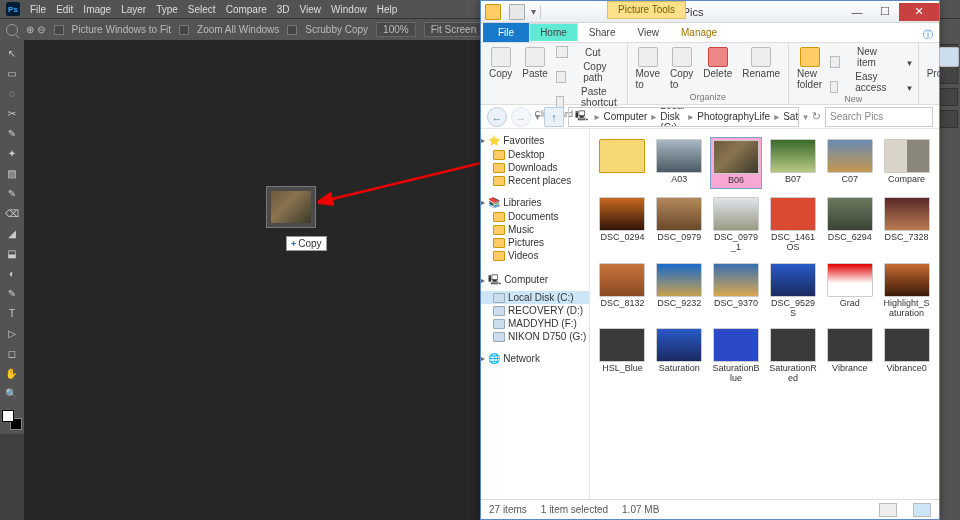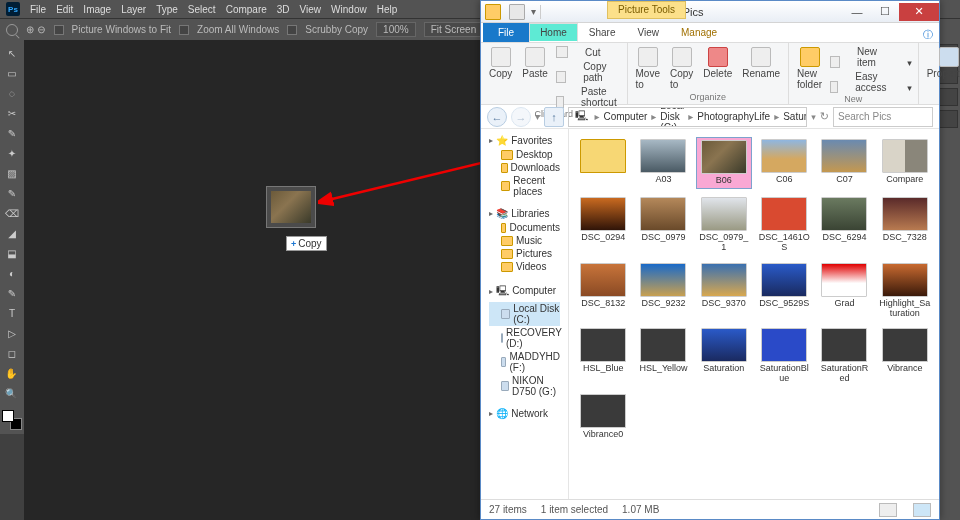--- a/index.html
+++ b/index.html
@@ -44,23 +44,23 @@
 .ex-rbtns{display:flex;gap:2px;align-items:flex-start}
 .ex-rbtn-lg{display:flex;flex-direction:column;align-items:center;padding:2px 4px;gap:1px;color:#444;font-size:9px;cursor:pointer}
 .ex-rbtn-lg .ric{width:20px;height:20px;border:1px solid #bbb;background:#eee;border-radius:2px}
 .ex-rbtn-sm{display:flex;align-items:flex-end;gap:17px;font-size:9px;color:#444;padding:1px 2px}
 .ex-rbtn-sm .ric{width:12px;height:12px;border:1px solid #bbb;background:#eee}
 .ex-addr{height:24px;display:flex;align-items:center;padding:2px 6px;gap:4px;border-bottom:1px solid #e5e5e5}
 .ex-navbtn{width:20px;height:20px;border-radius:50%;border:1px solid #b8cde2;background:#eaf1f9;display:flex;align-items:center;justify-content:center;color:#5a7ca0;font-size:11px}
 .ex-crumb{flex:1;height:20px;border:1px solid #ccc;display:flex;align-items:center;padding:0 2px;font-size:10px;color:#333;overflow:hidden}
 .ex-crumb span{padding:0 2px}
 .ex-crumb .sep{color:#888}
-.ex-search{width:100px;height:20px;border:1px solid #ccc;padding:0 4px;color:#888;font-size:10px;display:flex;align-items:center}
+.ex-search{width:108px;height:20px;border:1px solid #ccc;padding:0 4px;color:#888;font-size:10px;display:flex;align-items:center}
 .ex-body{flex:1;display:flex;overflow:hidden}
-.ex-nav{width:88px;border-right:1px solid #e5e5e5;padding:6px 8px;overflow:auto}
+.ex-nav{width:109px;border-right:1px solid #e5e5e5;padding:6px 0;overflow:auto}
 .ex-nav-group{margin-bottom:10px}
 .ex-nav-h{display:flex;align-items:center;gap:3px;font-size:10px;color:#333;margin-bottom:2px}
 .ex-nav-h::before{content:"▸";font-size:8px;color:#666}
 .ex-nav-item{display:flex;align-items:center;gap:3px;padding:1px 0 1px 12px;font-size:10px;color:#333;cursor:pointer}
 .ex-nav-item.sel{background:#cde6f7}
 .ex-nav-item .nic{width:12px;height:10px;background:#fc6;border:1px solid #c90;border-radius:1px}
 .ex-nav-item .nic.drive{background:#cde;border-color:#9ab}
 .ex-files{flex:1;overflow:auto;padding:8px 6px}
 .ex-grid{display:grid;grid-template-columns:repeat(6,1fr);gap:6px 4px}
 .ex-item{display:flex;flex-direction:column;align-items:center;padding:2px;cursor:pointer}
@@ -306,22 +306,22 @@
           </div>
           <div class="ex-item">
             <div class="ex-thumb" style="background: linear-gradient(rgb(167, 184, 196), rgb(74, 90, 100));"></div>
             <div class="cap">A03</div>
           </div>
           <div class="ex-item sel">
             <div class="ex-thumb" style="background: linear-gradient(135deg, rgb(107, 90, 58), rgb(138, 116, 80) 40%, rgb(58, 58, 42));"></div>
             <div class="cap">B06</div>
           </div>
           <div class="ex-item">
-            <div class="ex-thumb" style="background: linear-gradient(rgb(143, 182, 224), rgb(213, 168, 96) 60%);"></div>
-            <div class="cap">C06</div>
+            <div class="ex-thumb" style="background: linear-gradient(rgb(58, 106, 42), rgb(184, 200, 132));"></div>
+            <div class="cap">B07</div>
           </div>
           <div class="ex-item">
             <div class="ex-thumb" style="background: linear-gradient(rgb(106, 138, 176), rgb(196, 152, 80));"></div>
             <div class="cap">C07</div>
           </div>
           <div class="ex-item">
             <div class="ex-thumb" style="background: linear-gradient(90deg, rgb(217, 212, 200) 50%, rgb(138, 134, 122) 50%);"></div>
             <div class="cap">Compare</div>
           </div>
           <div class="ex-item">
@@ -368,24 +368,20 @@
             <div class="ex-thumb" style="background: linear-gradient(rgb(224, 0, 0), rgb(255, 255, 255) 60%);"></div>
             <div class="cap">Grad</div>
           </div>
           <div class="ex-item">
             <div class="ex-thumb" style="background: linear-gradient(rgb(200, 106, 48), rgb(58, 26, 10));"></div>
             <div class="cap">Highlight_Saturation</div>
           </div>
           <div class="ex-item">
             <div class="ex-thumb" style="background: rgb(58, 58, 58);"></div>
             <div class="cap">HSL_Blue</div>
-          </div>
-          <div class="ex-item">
-            <div class="ex-thumb" style="background: rgb(58, 58, 58);"></div>
-            <div class="cap">HSL_Yellow</div>
           </div>
           <div class="ex-item">
             <div class="ex-thumb" style="background: linear-gradient(rgb(42, 90, 200), rgb(26, 42, 96));"></div>
             <div class="cap">Saturation</div>
           </div>
           <div class="ex-item">
             <div class="ex-thumb" style="background: rgb(42, 74, 200);"></div>
             <div class="cap">SaturationBlue</div>
           </div>
           <div class="ex-item">

